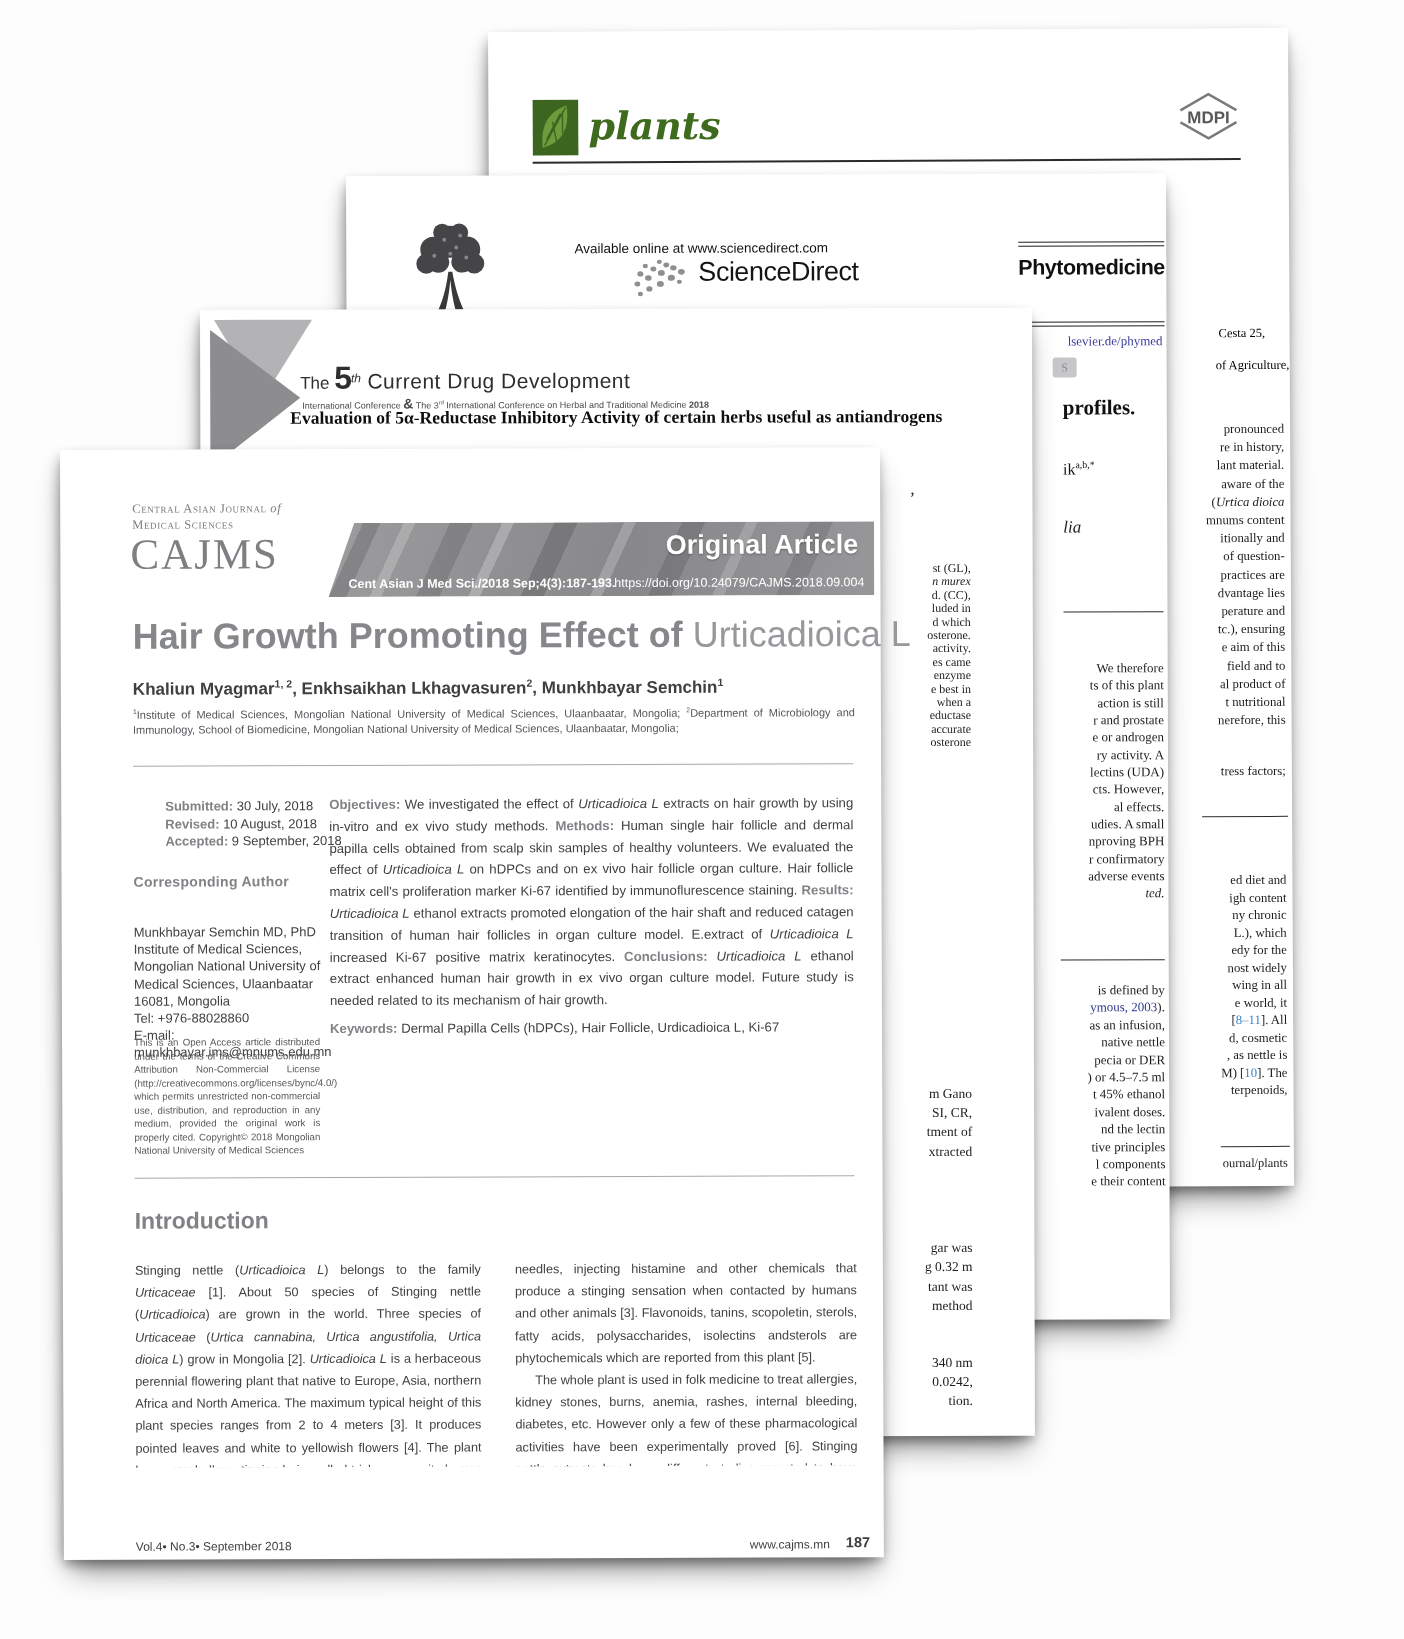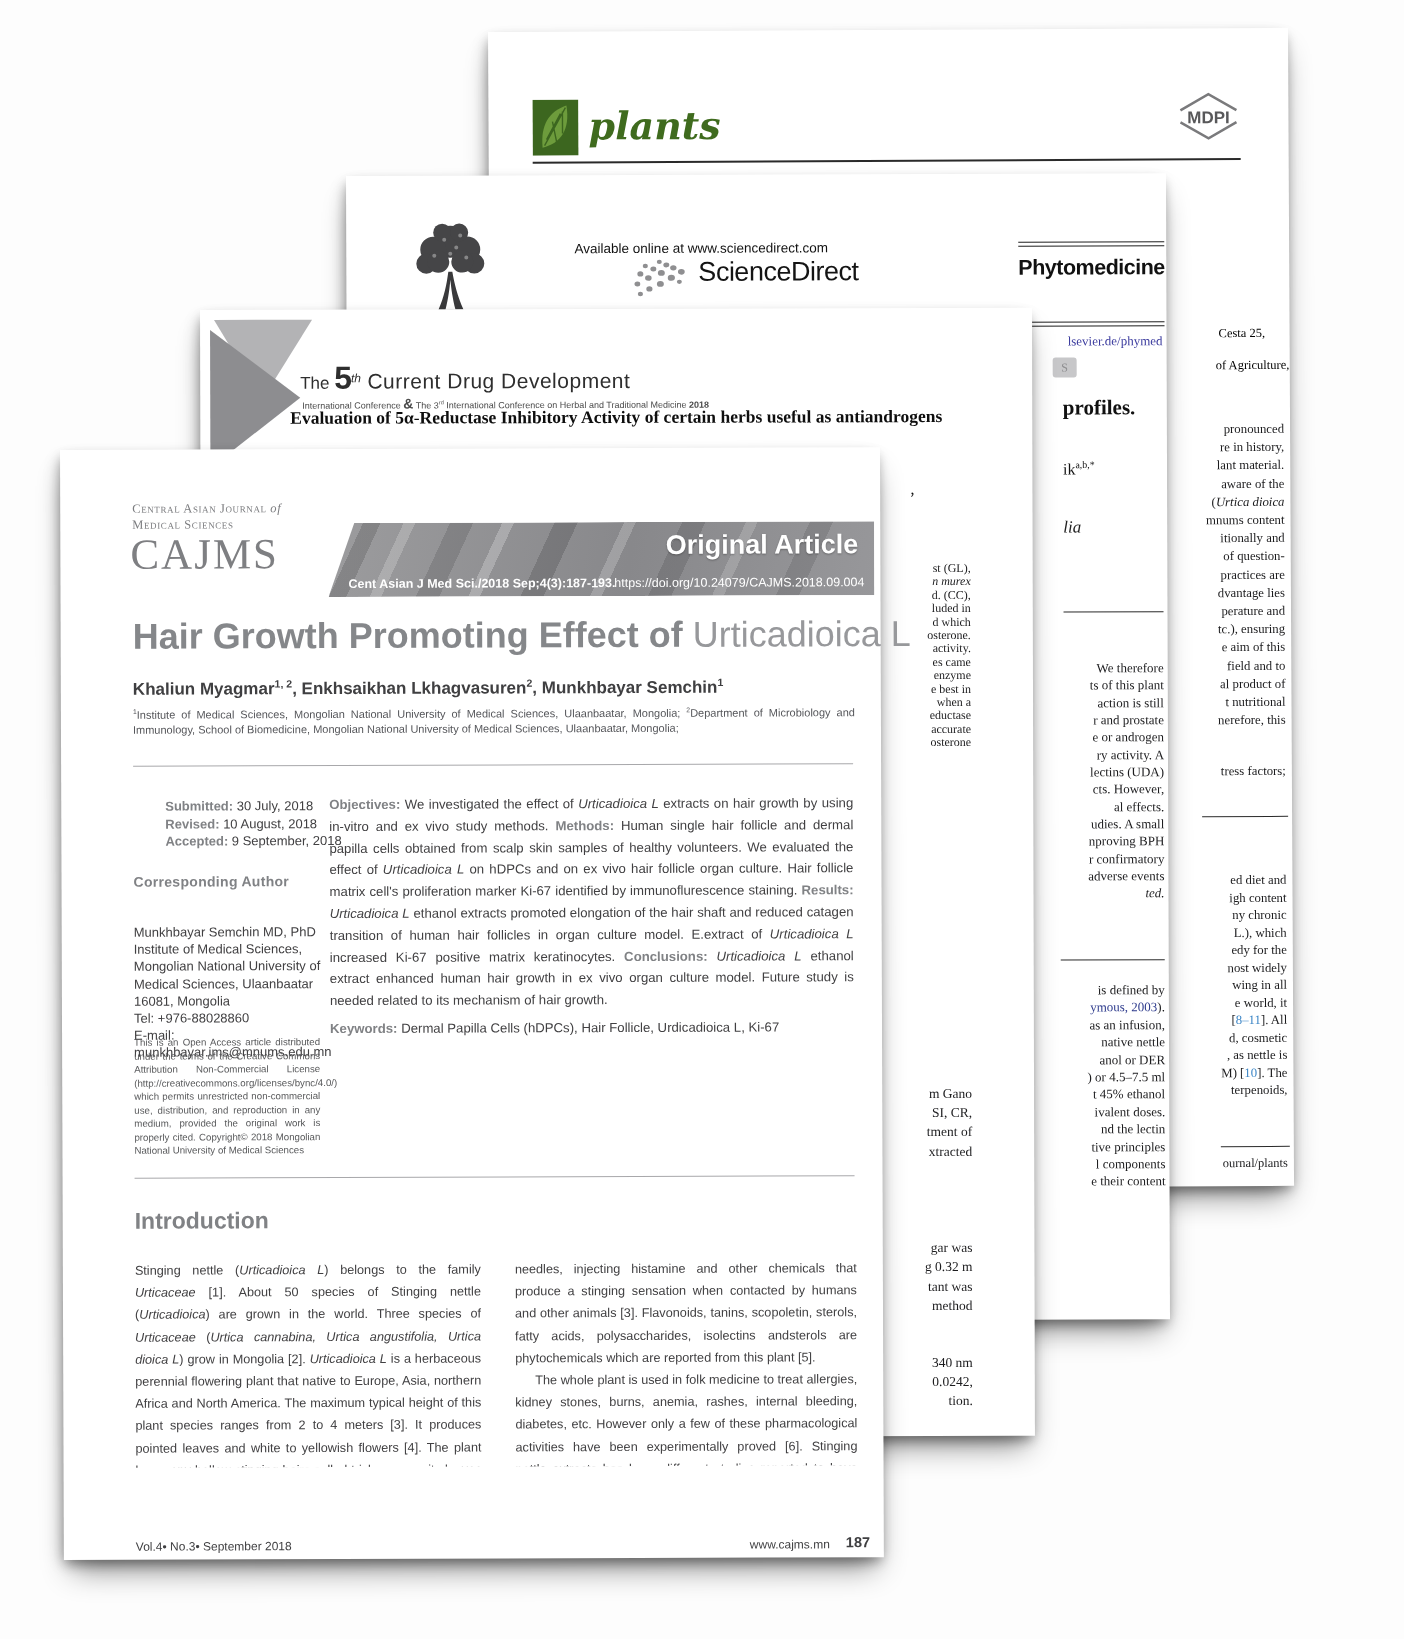--- a/index.html
+++ b/index.html
@@ -242,21 +242,21 @@
       <div class="ln">r confirmatory</div>
       <div class="ln">adverse events</div>
       <div class="ln tl"><span>ted.</span></div>
     </div>
   <div class="rule" id="phyto-div2"></div>
   <div class="fragstack" id="phyto-para2">
       <div class="ln">is defined by</div>
       <div class="ln"><span class="lkd">ymous, 2003</span><span>).</span></div>
       <div class="ln">as an infusion,</div>
       <div class="ln">native nettle</div>
-      <div class="ln">anol or DER</div>
+      <div class="ln">pecia or DER</div>
       <div class="ln">) or 4.5–7.5 ml</div>
       <div class="ln">t 45% ethanol</div>
       <div class="ln">ivalent doses.</div>
       <div class="ln">nd the lectin</div>
       <div class="ln">tive principles</div>
       <div class="ln">l components</div>
       <div class="ln">e their content</div>
     </div>
 </div>
 

